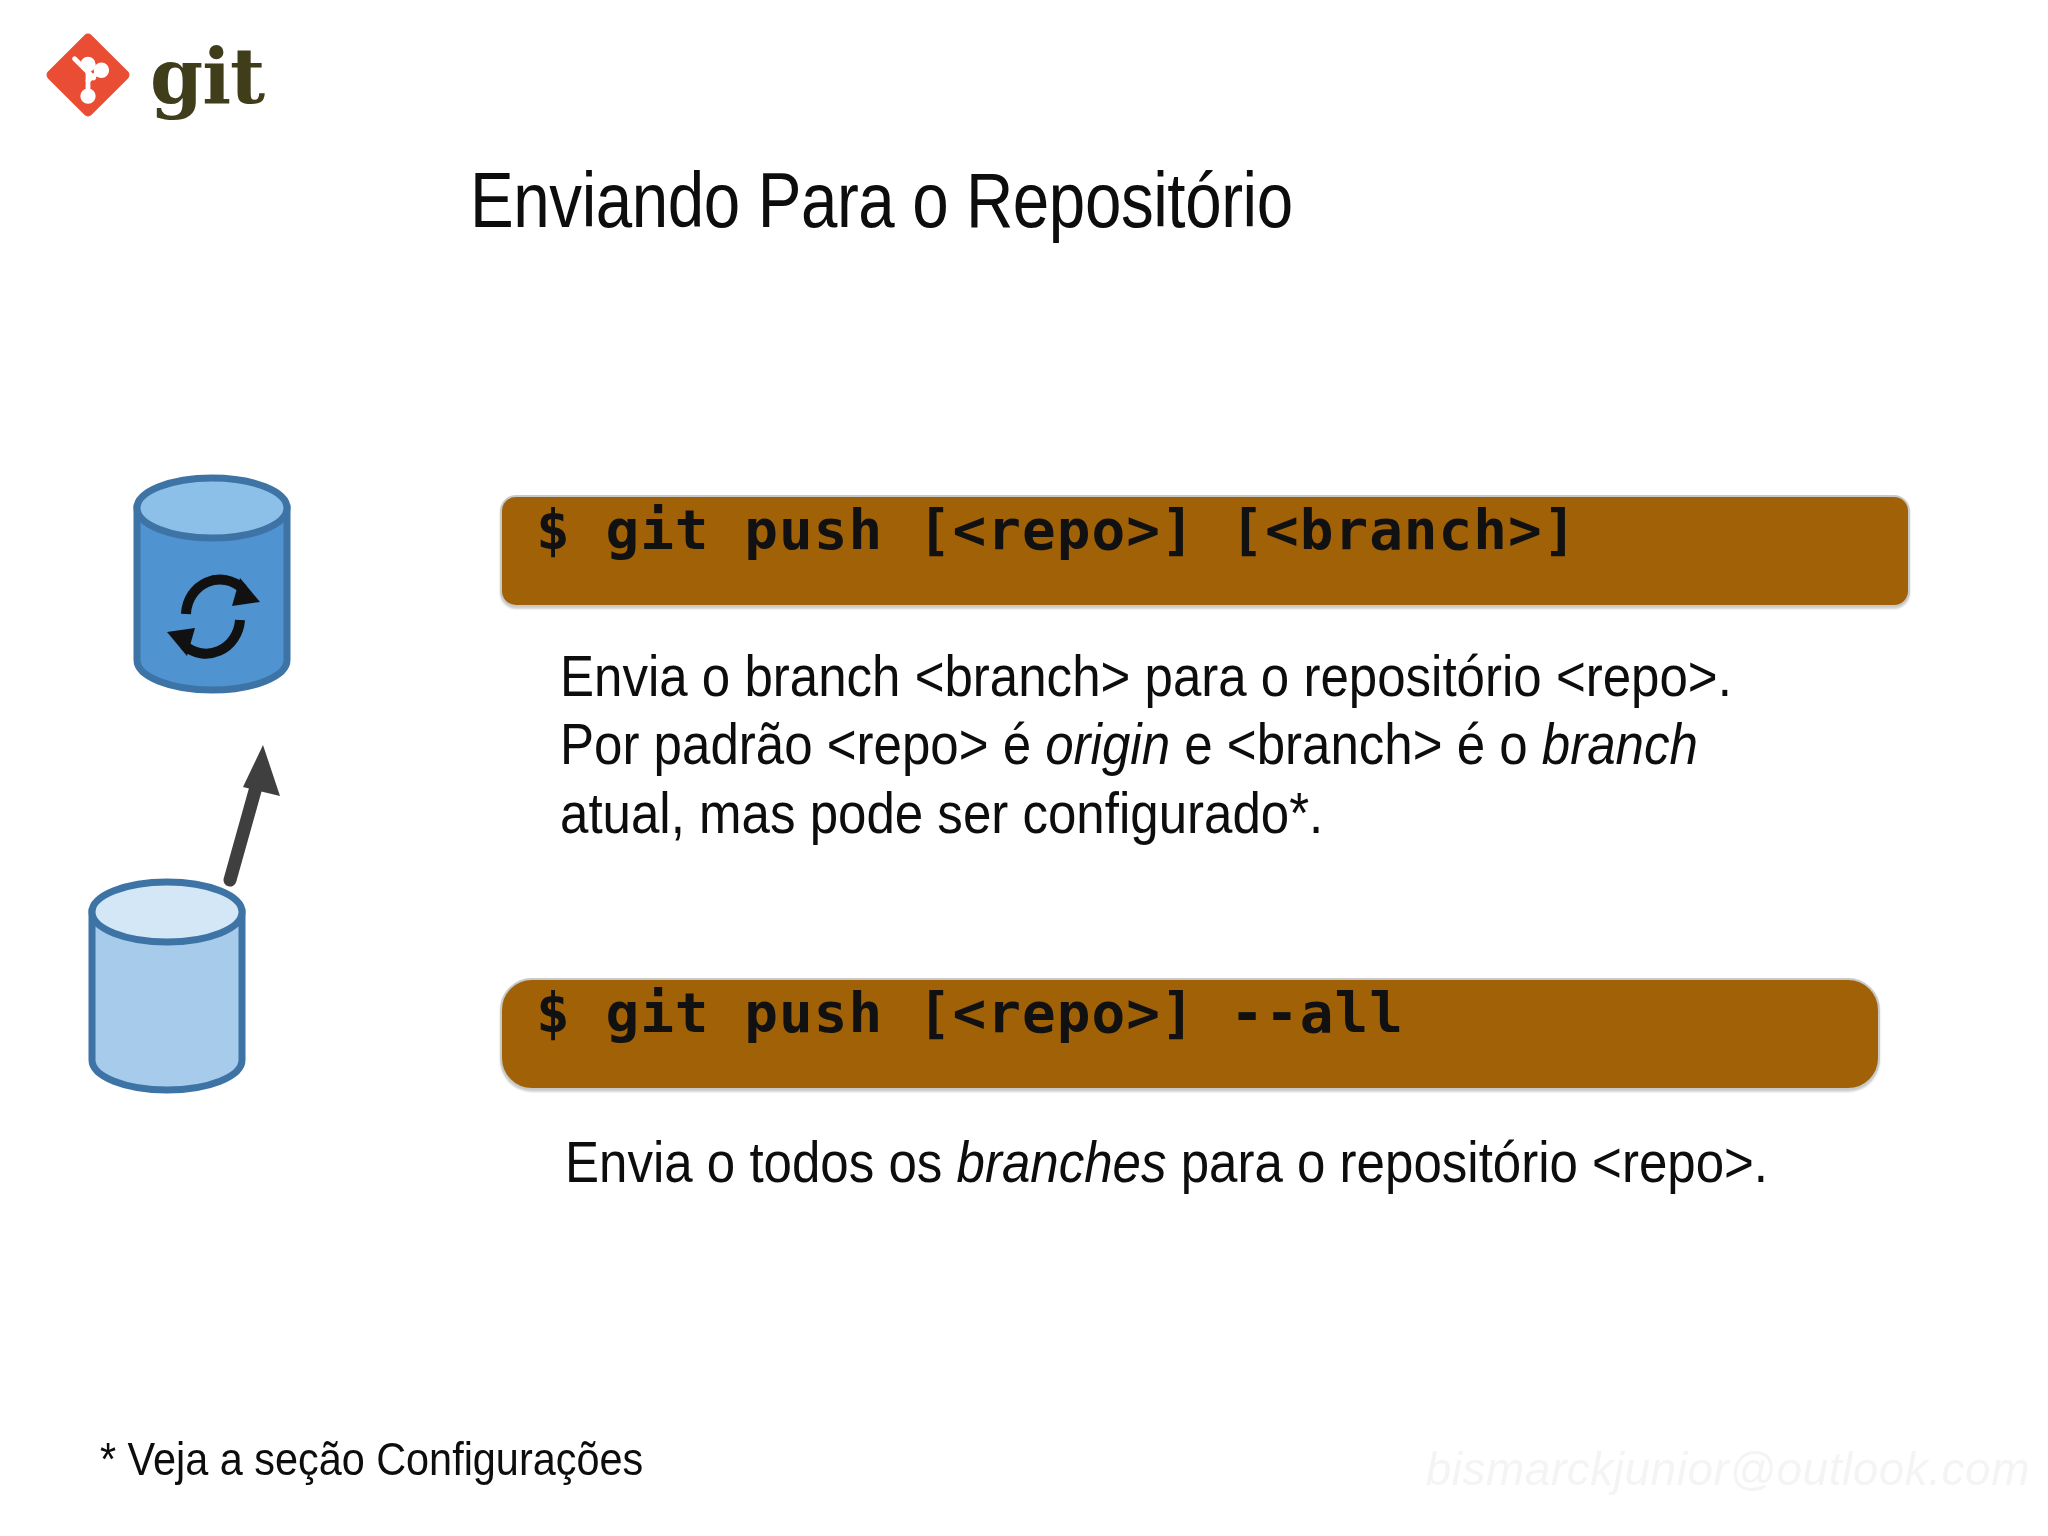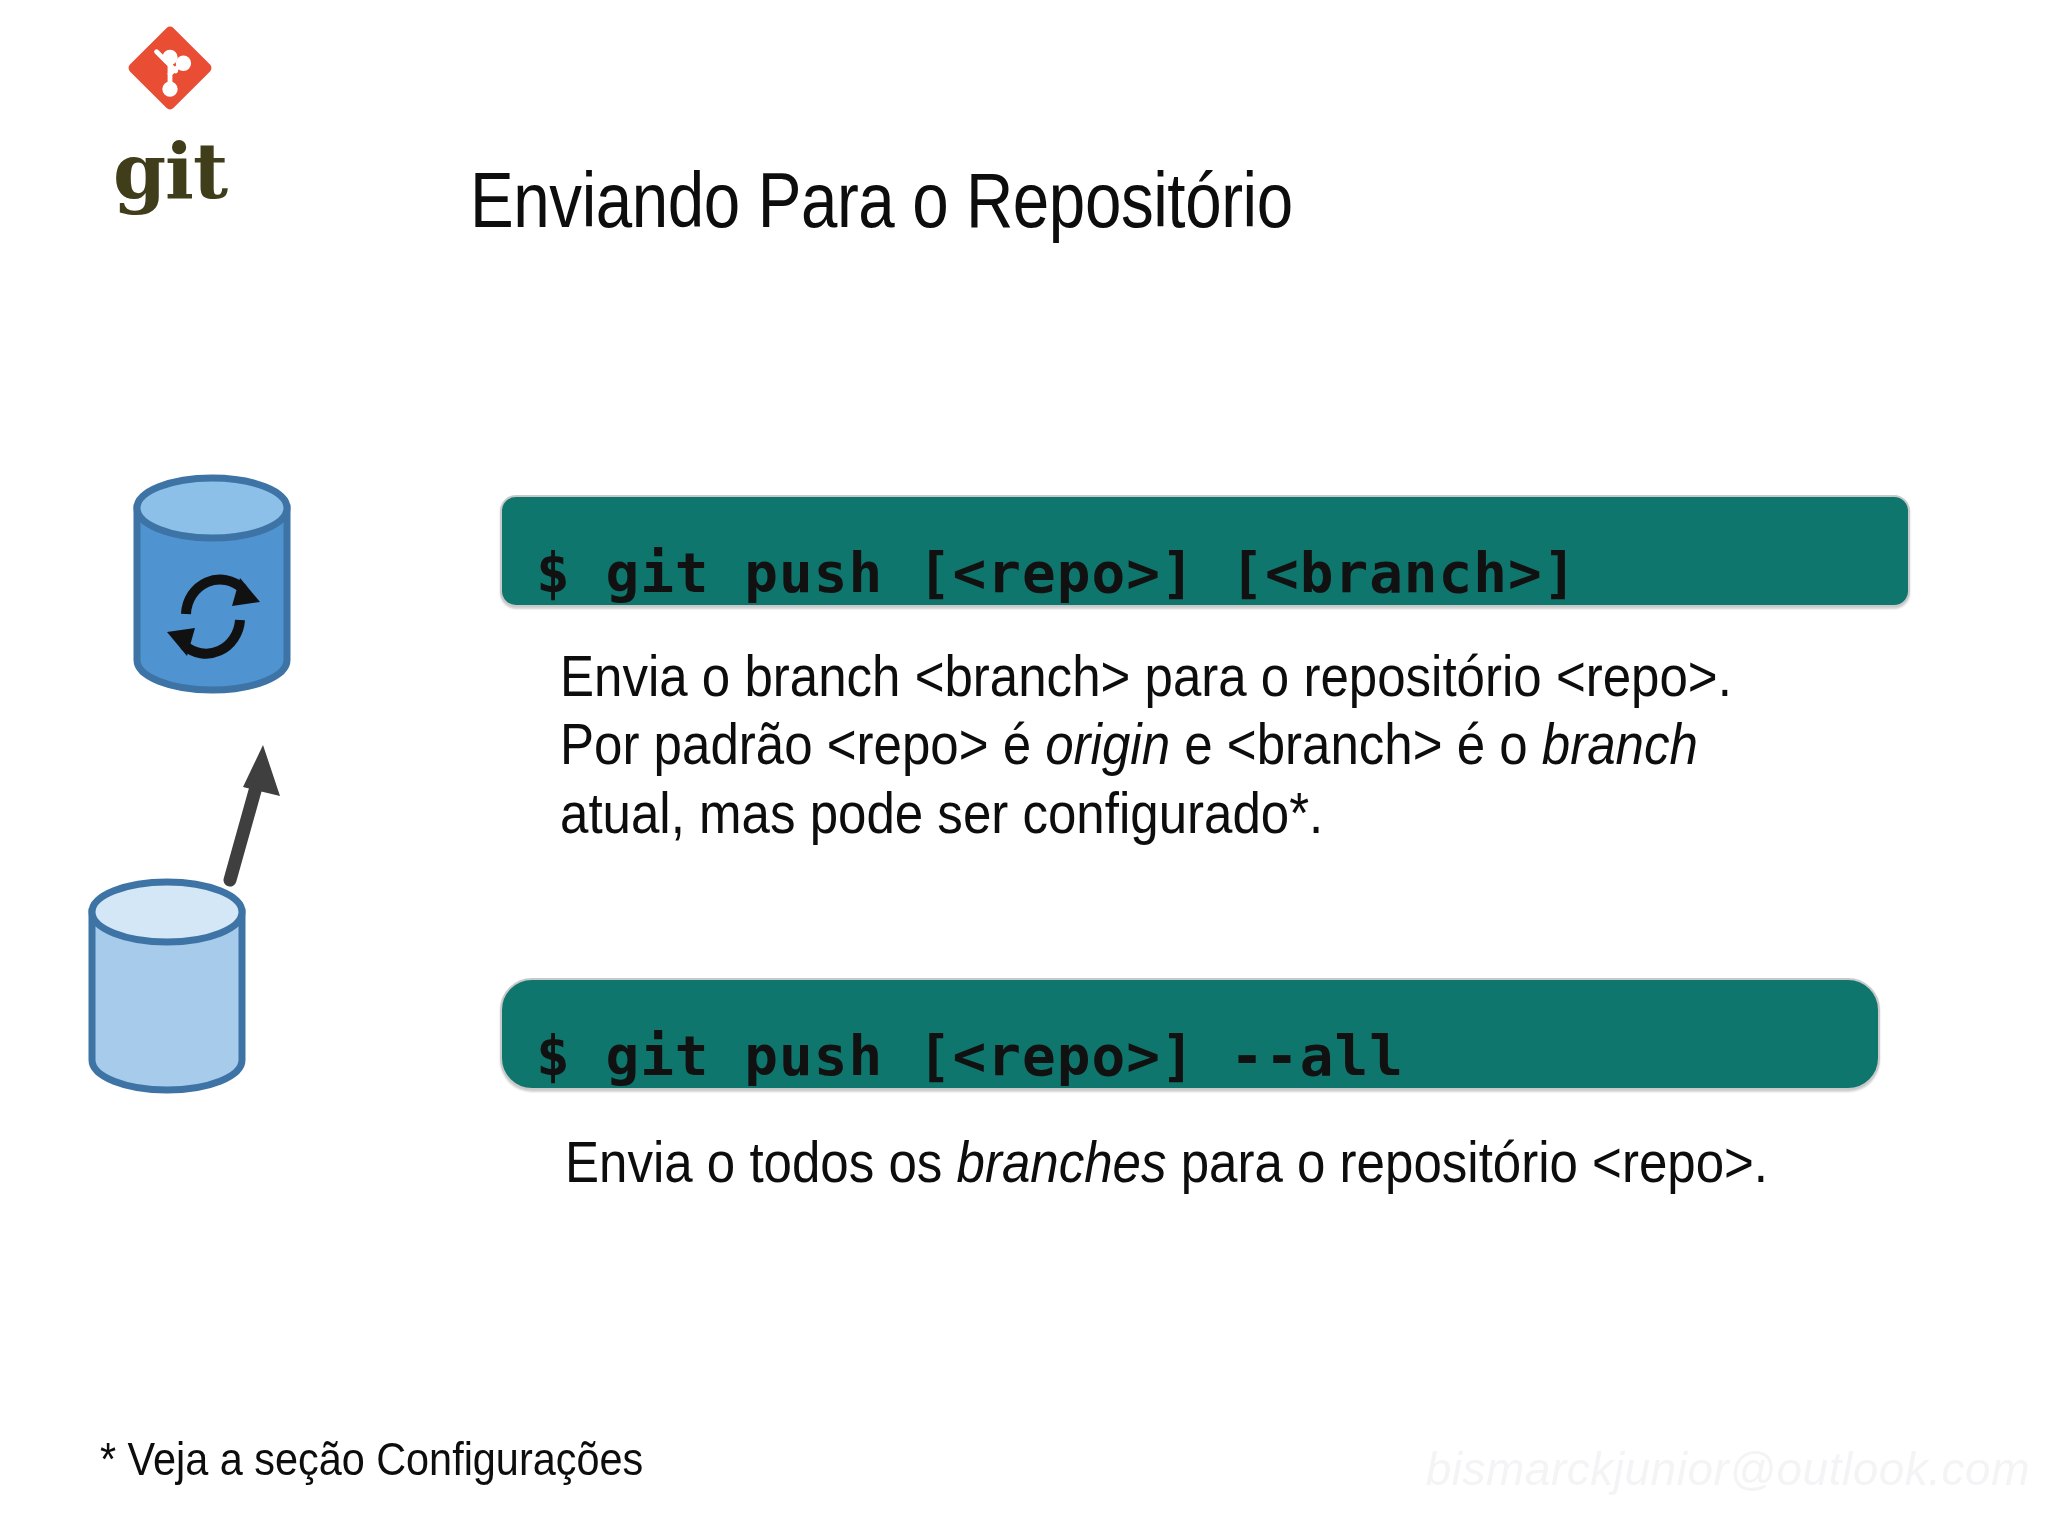--- a/index.html
+++ b/index.html
@@ -20,21 +20,20 @@
   
   .git-logo {
     position: absolute;
     left: 40px;
     top: 20px;
     width: 260px;
     height: 110px;
     display: flex;
     align-items: center;
     gap: 14px;
-    flex-direction: column;
   }
   .git-logo-mark {
     width: 96px;
     height: 96px;
     flex: 0 0 auto;
   }
   .git-logo-text {
     font-family: "DejaVu Serif", serif;
     font-weight: bold;
     font-size: 76px;
@@ -67,26 +66,26 @@
     top: 460px;
     width: 340px;
     height: 700px;
   }
   .diagram svg { display: block; }
 
   
   .cmd-box {
     position: absolute;
     box-sizing: border-box;
-    background: #0f766e;
+    background: #a16207;
     border: 2px solid #c9c9c9;
     border-radius: 16px;
     box-shadow: 0 2px 2px rgba(0,0,0,0.18);
     display: flex;
-    align-items: flex-end;
+    align-items: flex-start;
     padding-left: 34px;
   }
   .cmd-text {
     font-family: "DejaVu Sans Mono", "Liberation Mono", monospace;
     font-weight: bold;
     font-size: 56px;
     letter-spacing: 1px;
     color: #111111;
     white-space: pre;
   }

